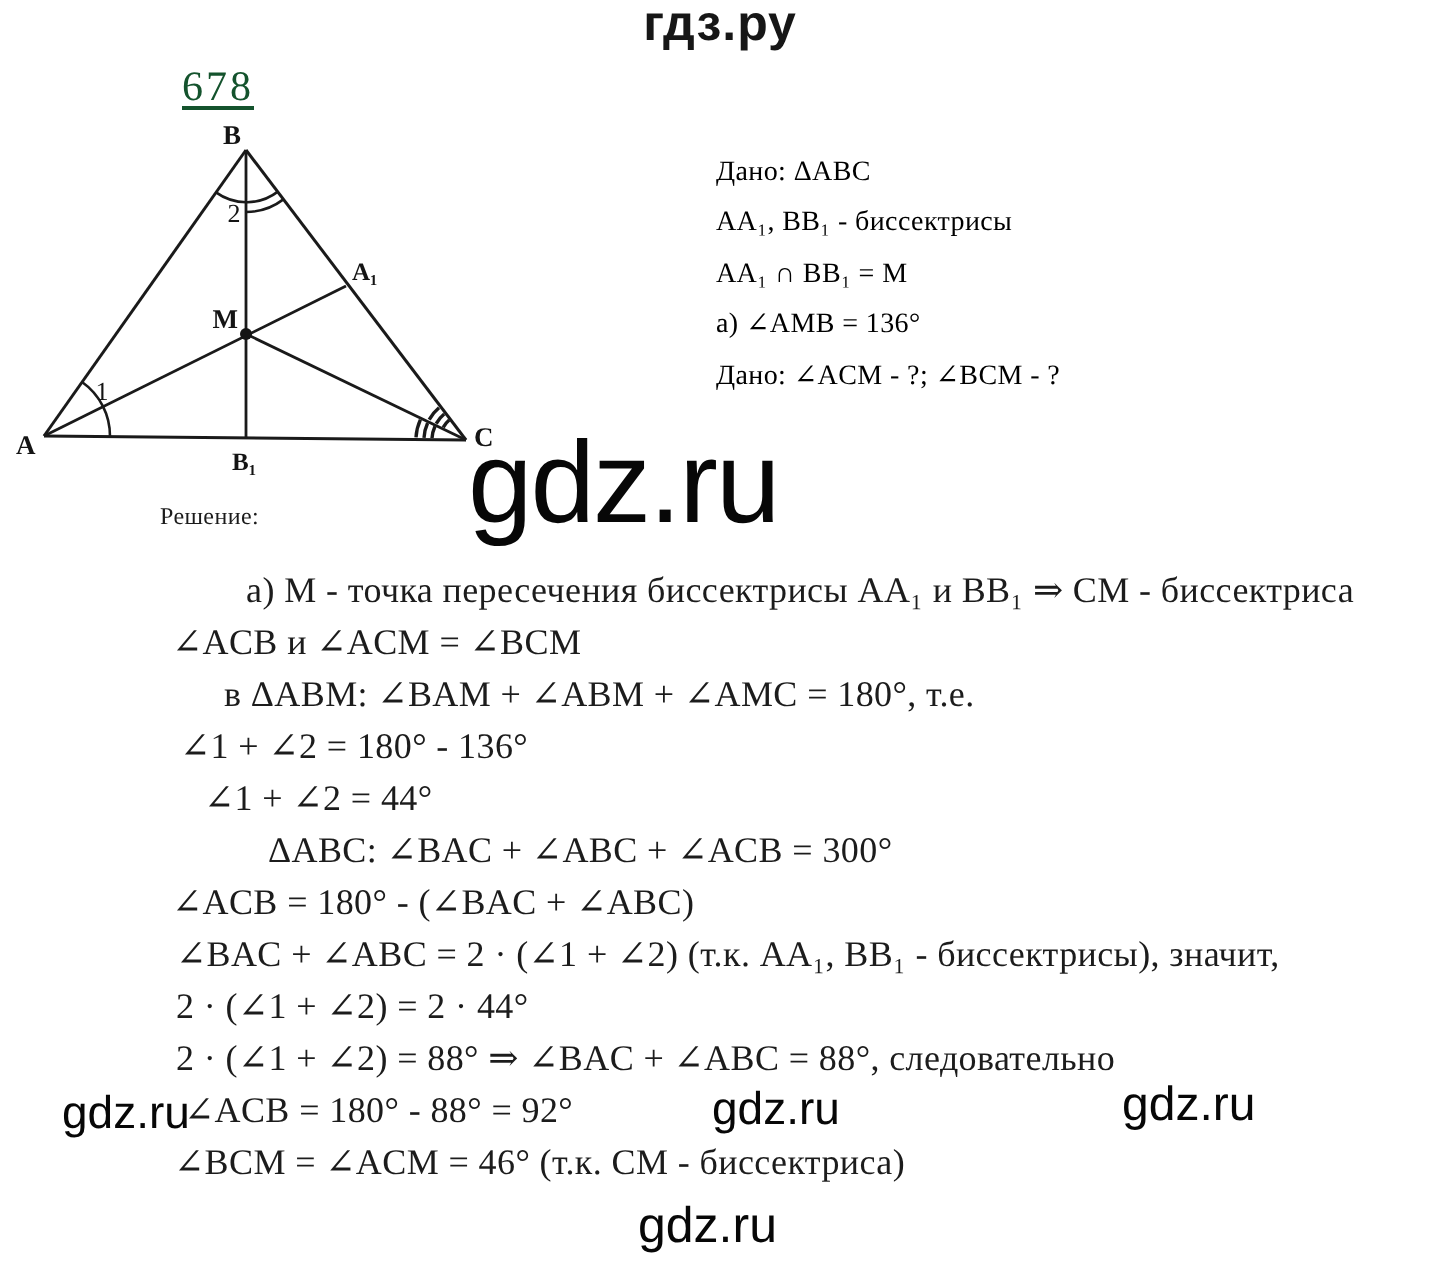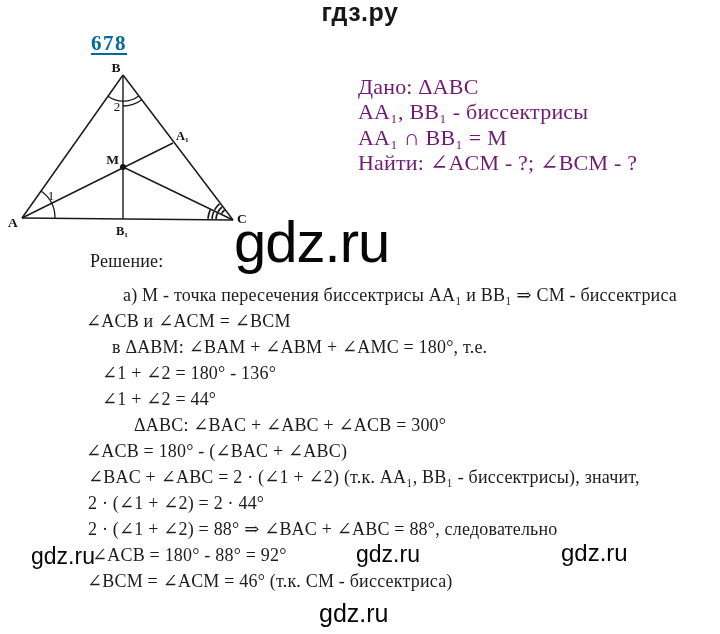--- a/index.html
+++ b/index.html
@@ -4,43 +4,43 @@
 <style>
   html,body{margin:0;padding:0}
   body{
     width:720px;height:634px;position:relative;background:#ffffff;overflow:hidden;
     font-family:"Liberation Serif","DejaVu Serif","DejaVu Sans",serif;color:#1b1b1b;
   }
   .abs{position:absolute}
   .sans{font-family:"Liberation Sans","DejaVu Sans",sans-serif}
 
   .site-header{top:-2px;left:0;width:720px;text-align:center;font-size:25px;font-weight:700;color:#161616;letter-spacing:.5px}
-  .problem-number{left:91px;top:31px;font-size:21px;font-weight:700;letter-spacing:1.5px;
-    text-decoration:underline;text-underline-offset:3px;color:#0369a1}
+  .problem-number{left:91px;top:31px;font-size:21px;font-weight:400;letter-spacing:1.5px;
+    text-decoration:underline;text-underline-offset:3px;color:#14532d}
 
   .diagram{left:0;top:30px}
   .diagram path,.diagram line{stroke:#1a1a1a;fill:none}
   .diagram .edge{stroke-width:1.5}
   .diagram .cev{stroke-width:1.4}
   .diagram .arc{stroke-width:1.3}
   .diagram .tick{stroke-width:1.7}
   .diagram text{fill:#141414;font-family:"Liberation Serif","DejaVu Serif",serif;font-size:13.5px;font-weight:700}
   .diagram text.num{font-weight:400;font-size:13px}
   .diagram text.sub{font-size:12.5px}
 
-  .given{left:358px;top:74px;font-size:22px;line-height:25.4px;letter-spacing:.2px;color:#701a75}
+  .given{left:358px;top:74px;font-size:14px;line-height:25.4px;letter-spacing:.2px;color:#000000}
 
   .wm{font-family:"Liberation Sans","DejaVu Sans",sans-serif;font-weight:400;color:#070707;line-height:1}
   .wm-large{left:234px;top:213px;font-size:58px;letter-spacing:-1px}
   .wm-left{left:31px;top:545px;font-size:23px}
   .wm-mid{left:356px;top:543px;font-size:23px}
   .wm-right{left:561px;top:541px;font-size:24px}
   .wm-bottom{left:319px;top:601px;font-size:25px}
 
-  .solution-title{left:90px;top:251px;font-size:18px;letter-spacing:.2px}
+  .solution-title{left:80px;top:251px;font-size:12px;letter-spacing:.2px}
   .solution{left:86px;top:282px;font-size:18px;line-height:26px;letter-spacing:.2px;color:#1c1c1c;width:630px}
   .sline{white-space:nowrap}
 </style>
 </head>
 <body>
 
 <div class="abs sans site-header">гдз.ру</div>
 
 <div class="abs problem-number">678</div>
 
@@ -72,32 +72,33 @@
   <text class="sub" x="176" y="110">A₁</text>
   <text x="119" y="134" text-anchor="end">M</text>
   <text class="num" x="117" y="81" text-anchor="middle">2</text>
   <text class="num" x="51" y="170" text-anchor="middle">1</text>
 </svg>
 
 <div class="abs given">
   <div class="gline">Дано: ΔABC</div>
   <div class="gline">AA₁, BB₁ - биссектрисы</div>
   <div class="gline">AA₁ ∩ BB₁ = M</div>
-  <div class="gline">Найти: ∠ACM - ?; ∠BCM - ?</div>
+  <div class="gline">а) ∠AMB = 136°</div>
+  <div class="gline">Дано: ∠ACM - ?; ∠BCM - ?</div>
 </div>
 
 <div class="abs wm wm-large">gdz.ru</div>
 
 <div class="abs solution-title">Решение:</div>
 
 <div class="abs solution">
   <div class="sline" style="margin-left:37px">а) M - точка пересечения биссектрисы AA₁ и BB₁ ⇒ CM - биссектриса</div>
   <div class="sline">∠ACB и  ∠ACM = ∠BCM</div>
   <div class="sline" style="margin-left:26px">в ΔABM: ∠BAM + ∠ABM + ∠AMC = 180°, т.е.</div>
-  <div class="sline" style="margin-left:16px">∠1 + ∠2 = 180° - 136°</div>
+  <div class="sline" style="margin-left:4px">∠1 + ∠2 = 180° - 136°</div>
   <div class="sline" style="margin-left:16px">∠1 + ∠2 = 44°</div>
   <div class="sline" style="margin-left:48px">ΔABC: ∠BAC + ∠ABC + ∠ACB = 300°</div>
   <div class="sline">∠ACB = 180° - (∠BAC + ∠ABC)</div>
   <div class="sline" style="margin-left:2px">∠BAC + ∠ABC = 2 · (∠1 + ∠2)  (т.к. AA₁, BB₁ - биссектрисы), значит,</div>
   <div class="sline" style="margin-left:2px">2 · (∠1 + ∠2) = 2 · 44°</div>
   <div class="sline" style="margin-left:2px">2 · (∠1 + ∠2) = 88° ⇒ ∠BAC + ∠ABC = 88°, следовательно</div>
   <div class="sline" style="margin-left:6px">∠ACB = 180° - 88° = 92°</div>
   <div class="sline" style="margin-left:1px">∠BCM = ∠ACM = 46° (т.к. CM - биссектриса)</div>
 </div>
 

